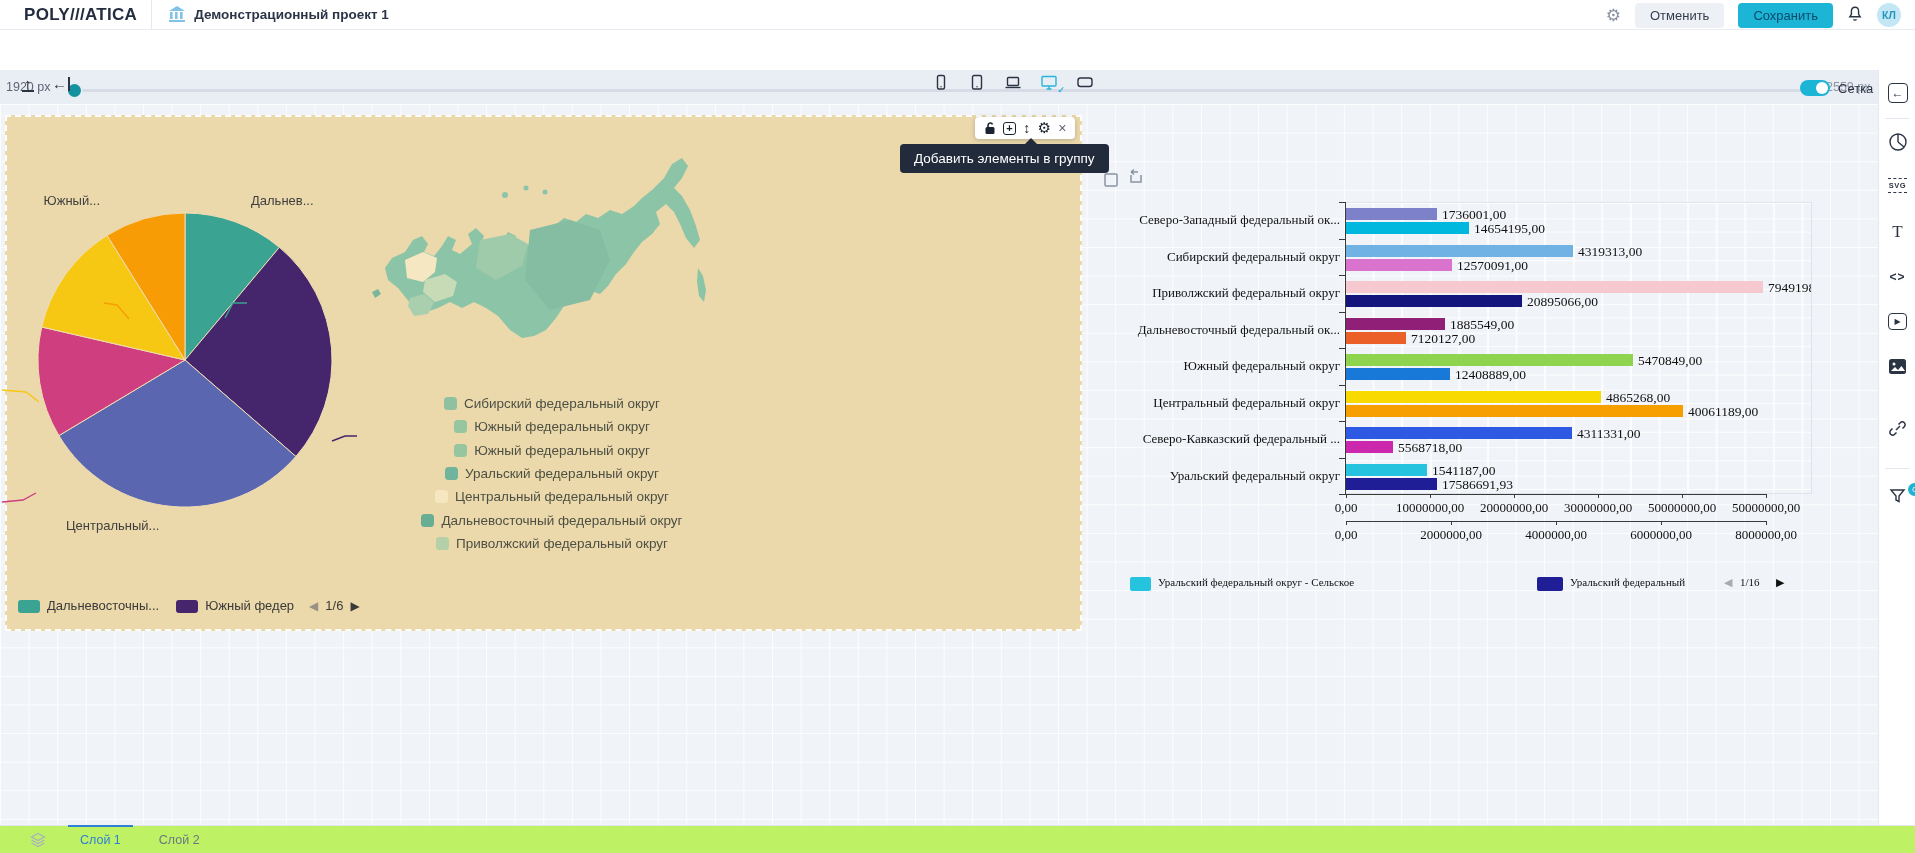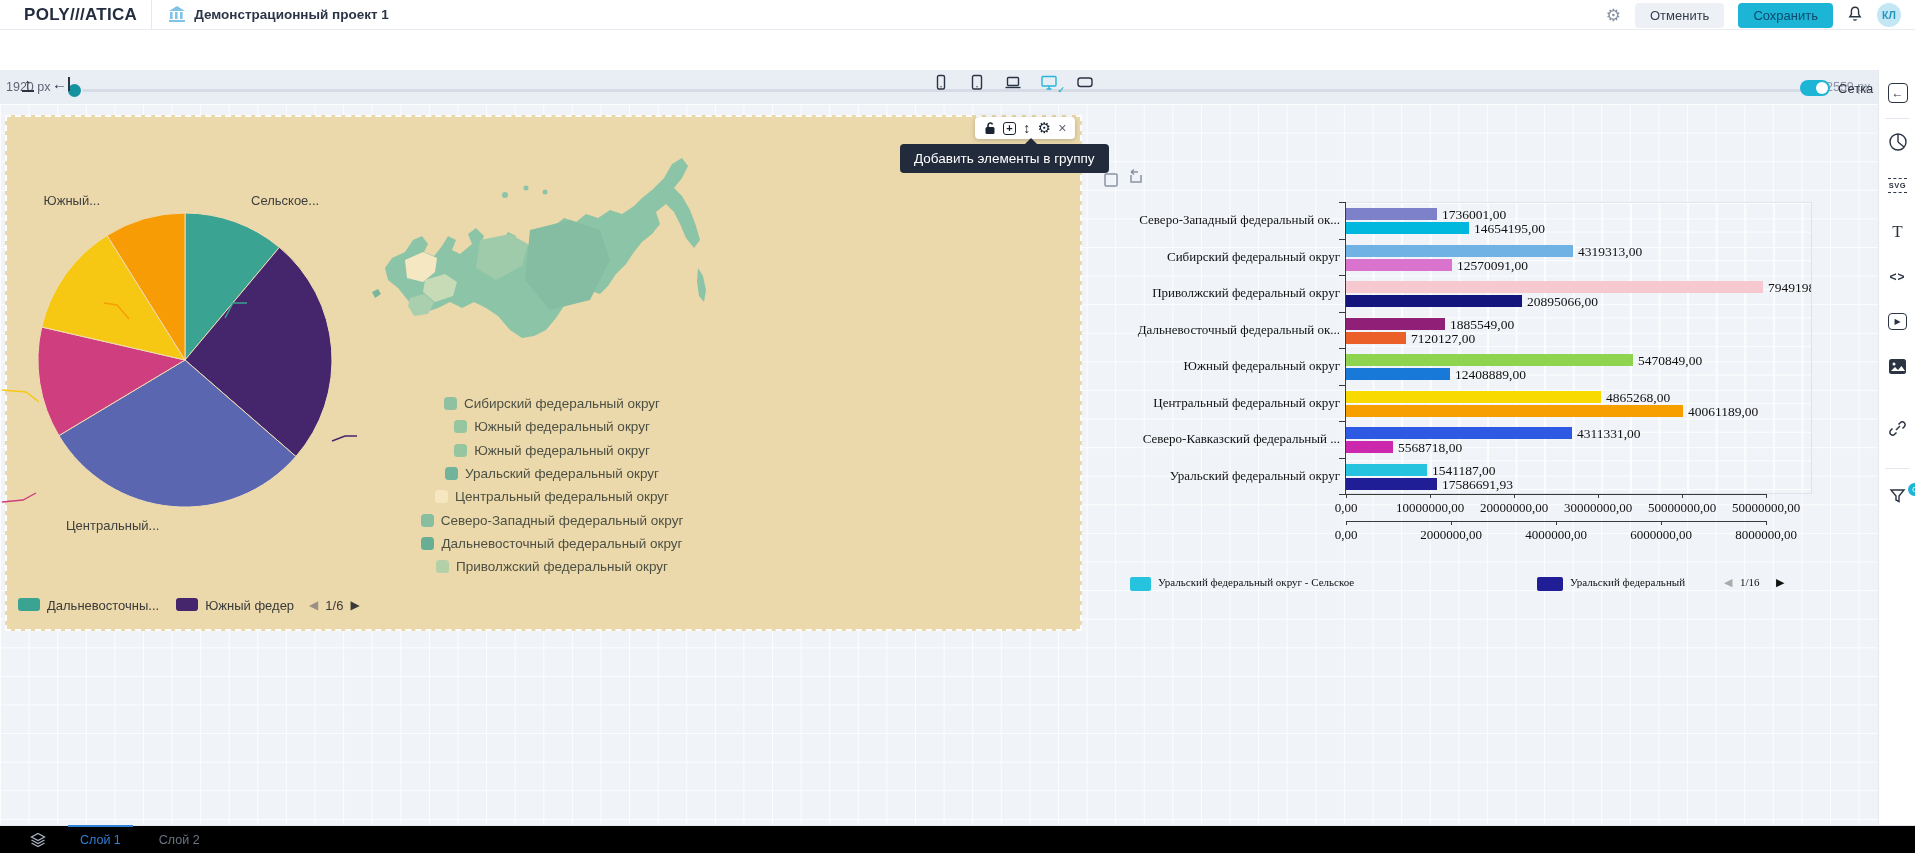--- a/index.html
+++ b/index.html
@@ -59,21 +59,21 @@
   .gt-updown { font-size:14px; font-weight:700; }
   .plusbox { width:13px; height:13px; border:1.6px solid #1c2330; border-radius:3px; font-size:11px; line-height:10px; text-align:center; font-weight:700; }
   .tooltip { position:absolute; left:900px; top:40px; background:#222b3c; color:#fff; font-size:13.5px; padding:7px 14px; border-radius:4px; z-index:7; white-space:nowrap; }
   .tooltip::before { content:""; position:absolute; top:-6px; left:124px; border-left:7px solid transparent; border-right:7px solid transparent; border-bottom:7px solid #222b3c; }
   .mini-ic { position:absolute; color:#8a93a2; }
 
   
   .pie-svg { position:absolute; left:37px; top:108px; }
   .callout-svg { position:absolute; left:0; top:46px; width:380px; height:420px; pointer-events:none; }
   .pie-label { position:absolute; font-size:13px; color:#3f3f3f; white-space:nowrap; }
-  .legend-row { position:absolute; display:flex; align-items:flex-start; gap:7px; font-size:13px; color:#3a3a3a; }
+  .legend-row { position:absolute; display:flex; align-items:flex-end; gap:7px; font-size:13px; color:#3a3a3a; }
   .sw { width:22px; height:13px; border-radius:3px; flex:0 0 auto; }
   .pg-arrow { font-size:12px; cursor:pointer; }
 
   
   .map-legend { position:absolute; left:370px; top:288px; width:364px; }
   .ml-row { height:23.3px; display:flex; align-items:center; justify-content:center; gap:7px; font-size:13.5px; color:#4c5044; white-space:nowrap; }
   .ml-sw { width:13px; height:13px; border-radius:3.5px; flex:0 0 auto; }
 
   
   .barchart { position:absolute; left:1100px; top:98px; width:712px; height:500px; font-family:"Liberation Serif", serif; color:#111; }
@@ -95,21 +95,21 @@
   .sb-icon { position:absolute; left:0; width:37px; display:flex; justify-content:center; color:#2b3443; cursor:pointer; }
   .sb-divider { position:absolute; left:6px; width:25px; height:1px; background:#e4e8ee; }
   .boxarrow { width:20px; height:20px; border:1.5px solid #2b3443; border-radius:4px; font-size:12px; display:flex; align-items:center; justify-content:center; }
   .svg-badge { font-size:7.5px; font-weight:700; border-top:1.5px dashed #2b3443; border-bottom:1.5px dashed #2b3443; padding:2px 1px; letter-spacing:.5px; }
   .t-glyph { font-family:"Liberation Serif", serif; font-size:17px; font-weight:500; }
   .code-glyph { font-size:12px; font-weight:700; letter-spacing:1px; }
   .play-box { width:19px; height:17px; border:1.5px solid #2b3443; border-radius:4px; font-size:8px; display:flex; align-items:center; justify-content:center; }
   .badge { position:absolute; left:19px; top:-5px; width:13px; height:13px; border-radius:50%; background:#1db5d6; color:#fff; font-size:8px; display:flex; align-items:center; justify-content:center; }
 
   
-  .layers-bar { position:absolute; left:0; bottom:0; width:1915px; height:28px; background:#000000; border-top:1px solid #e4e8ee; display:flex; align-items:center; z-index:30; }
+  .layers-bar { position:absolute; left:0; bottom:0; width:1915px; height:28px; background:#bef264; border-top:1px solid #e4e8ee; display:flex; align-items:center; z-index:30; }
   .layers-icon { margin-left:30px; display:flex; }
   .layer-tab { font-size:12.5px; margin-left:30px; cursor:pointer; position:relative; height:28px; display:flex; align-items:center; padding:0 4px; color:#6b7684; }
   .layer-tab.active { color:#2e7fd6; }
   .layer-tab.active::before { content:""; position:absolute; top:-1px; left:-8px; right:-8px; height:2px; background:#2e7fd6; }
 </style>
 </head>
 <body>
 
 <div class="header">
   <div class="logo">POLY///ATICA</div>
@@ -242,21 +242,21 @@
     </svg>
   <svg class="callout-svg" fill="none" stroke-width="1.4">
     <polyline points="225,168 233,153 247,153" stroke="#3aa392"></polyline>
     <polyline points="104,153 117,155 129,169" stroke="#f89c05"></polyline>
     <polyline points="160,478 173,478 181,468" stroke="#5b66b0"></polyline>
     <polyline points="2,240 26,242 39,252" stroke="#f6c813"></polyline>
     <polyline points="2,352 23,350 36,343" stroke="#cf3e7e"></polyline>
     <polyline points="332,291 345,286 357,286" stroke="#45256b"></polyline>
   </svg>
   <div class="pie-label" style="left:30px; top:89px; width:70px; text-align:right">Южный...</div>
-  <div class="pie-label" style="left:251px; top:89px">Сельское...</div>
+  <div class="pie-label" style="left:251px; top:89px">Дальнев...</div>
   <div class="pie-label" style="left:66px; top:414px">Центральный...</div>
 
   <div class="legend-row" style="left:18px; top:494px">
     <span class="sw" style="background: rgb(58, 163, 146);"></span>
     <span>Дальневосточны...</span>
     <span class="sw" style="margin-left: 10px; background: rgb(69, 37, 107);"></span>
     <span>Южный федер</span>
     <span class="pg-arrow" style="color:#9a9186; margin-left:8px">◀</span>
     <span>1/6</span>
     <span class="pg-arrow" style="color:#3a3a3a">▶</span>
@@ -288,24 +288,20 @@
         <span class="ml-sw" style="background: rgb(150, 198, 160);"></span>
         <span>Южный федеральный округ</span>
       </div>
       <div class="ml-row">
         <span class="ml-sw" style="background: rgb(114, 180, 155);"></span>
         <span>Уральский федеральный округ</span>
       </div>
       <div class="ml-row">
         <span class="ml-sw" style="background: rgb(247, 231, 192);"></span>
         <span>Центральный федеральный округ</span>
-      </div>
-      <div class="ml-row">
-        <span class="ml-sw" style="background: rgb(136, 189, 160);"></span>
-        <span>Северо-Западный федеральный округ</span>
       </div>
       <div class="ml-row">
         <span class="ml-sw" style="background: rgb(104, 174, 148);"></span>
         <span>Дальневосточный федеральный округ</span>
       </div>
       <div class="ml-row">
         <span class="ml-sw" style="background: rgb(179, 208, 168);"></span>
         <span>Приволжский федеральный округ</span>
       </div>
     </div>

